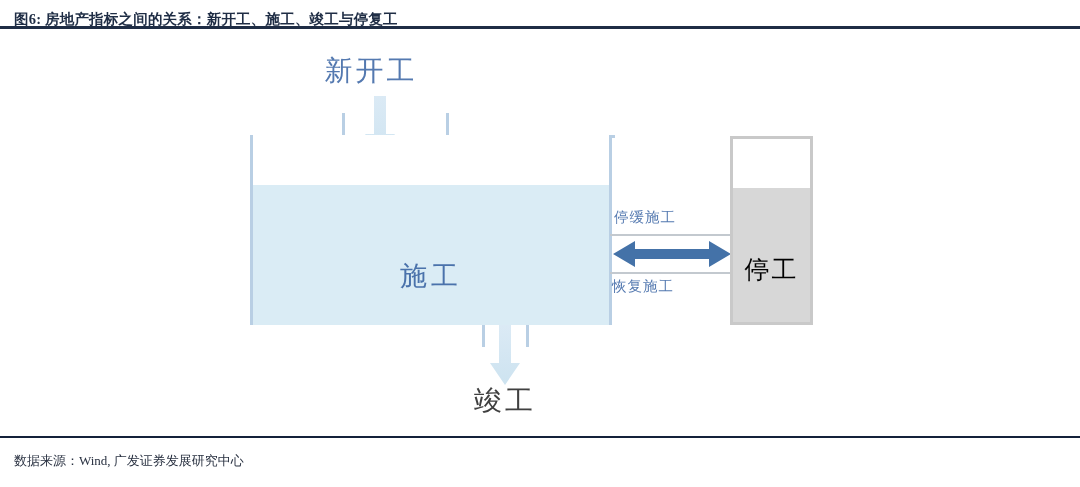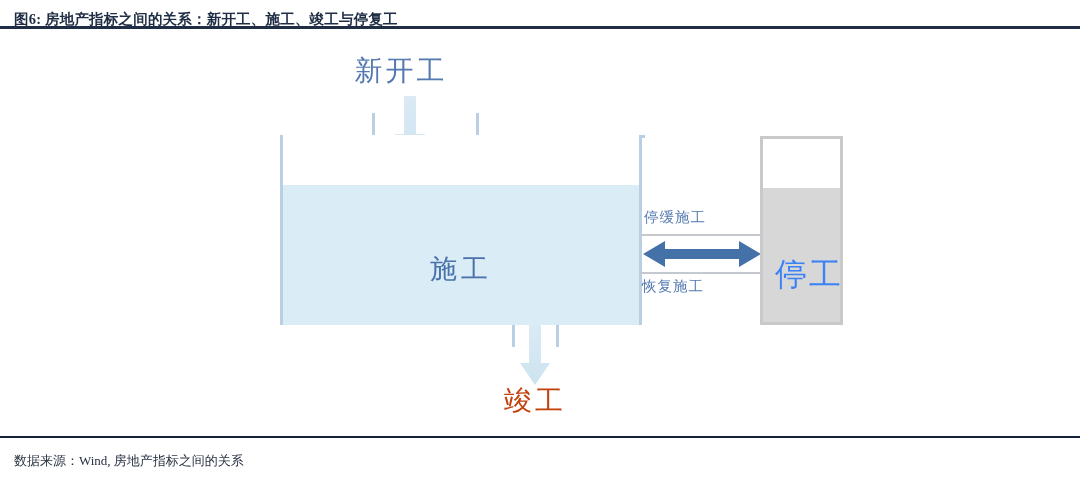--- a/index.html
+++ b/index.html
@@ -55,21 +55,20 @@
     white-space: nowrap;
   }
 
   
   .canvas {
     position: absolute;
     left: 0;
     top: 30px;
     width: 1028px;
     height: 400px;
-    margin-left: 30px;
   }
 
   
   .tank-main {
     position: absolute;
     left: 250px;
     top: 105px;
     width: 362px;
     height: 190px;
     border-left: 3px solid #b9cfe4;
@@ -99,21 +98,21 @@
     position: absolute;
     left: 253px;
     top: 155px;
     width: 356px;
     height: 140px;
     background: #daecf5;
   }
   .tank-main-label {
     position: absolute;
     left: 253px;
-    top: 221px;
+    top: 228px;
     width: 356px;
     text-align: center;
     font-family: "Liberation Serif", "DejaVu Serif", serif;
     font-size: 27px;
     color: #4a72ab;
     letter-spacing: 4px;
   }
 
   
   .tank-stop {
@@ -131,24 +130,24 @@
     top: 158px;
     width: 77px;
     height: 134px;
     background: #d7d7d7;
   }
   .tank-stop-label {
     position: absolute;
     left: 730px;
     top: 223px;
     width: 83px;
-    text-align: right;
-    font-family: "Liberation Serif", "DejaVu Serif", serif;
-    font-size: 32px;
-    color: #3b82f6;
+    text-align: center;
+    font-family: "Liberation Serif", "DejaVu Serif", serif;
+    font-size: 25px;
+    color: #000000;
     letter-spacing: 2px;
   }
 
   
   .pipe-in-l {
     position: absolute;
     left: 342px;
     top: 83px;
     width: 3px;
     height: 25px;
@@ -206,21 +205,21 @@
     height: 62px;
   }
   .label-complete {
     position: absolute;
     left: 430px;
     top: 352px;
     width: 150px;
     text-align: center;
     font-family: Liberation Mono, monospace;
     font-size: 28px;
-    color: #c2410c;
+    color: #404040;
     letter-spacing: 3px;
   }
 
   
   .conn-top {
     position: absolute;
     left: 610px;
     top: 204px;
     width: 123px;
     height: 2px;
@@ -327,13 +326,13 @@
   <div class="label-resume">恢复施工</div>
 
   <div class="tank-stop"></div>
   <div class="tank-stop-fill"></div>
   <div class="tank-stop-label">停工</div>
 
 </div>
 
 <div class="rule-bottom"></div>
 
-<div class="source">数据来源：Wind, 房地产指标之间的关系</div>
+<div class="source">数据来源：Wind, 广发证券发展研究中心</div>
 
 </body></html>

